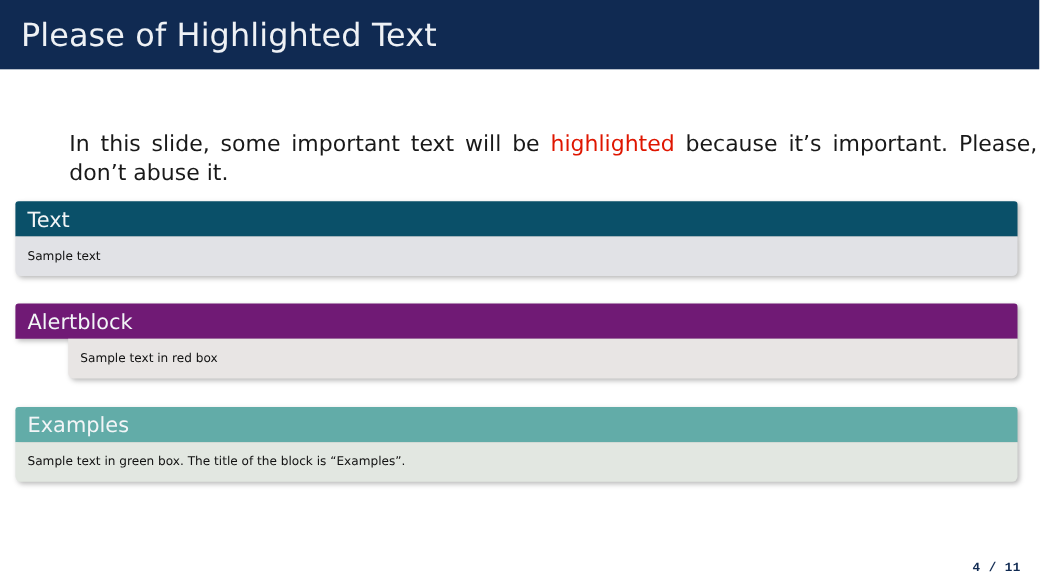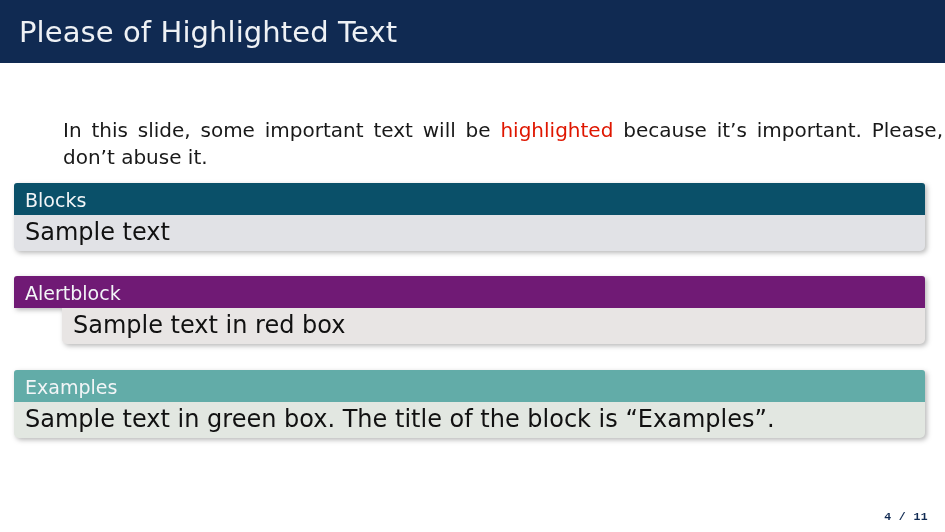--- a/index.html
+++ b/index.html
@@ -78,21 +78,21 @@
     line-height: 28px;
     color: #f2f5f7;
     white-space: nowrap;
     overflow: hidden;
   }
   .block-body {
     box-sizing: border-box;
     min-height: 34px;
     border-radius: 0 0 5px 5px;
     padding: 5px 0 6px 11px;
-    font-size: 24px;
+    font-size: 11px;
     line-height: 25px;
     color: #111111;
     white-space: nowrap;
     overflow: hidden;
   }
 
   
   .block-plain   .block-title { background: #0a5069; }
   .block-plain   .block-body  { background: #e1e2e6; }
 
@@ -125,21 +125,21 @@
 
   <div class="title-bar">
     <div class="title-text">Please of Highlighted Text</div>
   </div>
 
   <div class="body-text">
     <span>In this slide, some important text will be </span><span class="hl">highlighted</span><span> because it’s important.  Please, don’t abuse it.</span>
   </div>
 
   <div class="block block-plain" id="block-0">
-    <div class="block-title">Blocks</div>
+    <div class="block-title">Text</div>
     <div class="block-body">Sample text</div>
   </div>
 
   <div class="block block-alert" id="block-1">
     <div class="block-title">Alertblock</div>
     <div class="block-body">Sample text in red box</div>
   </div>
 
   <div class="block block-example" id="block-2">
     <div class="block-title">Examples</div>

